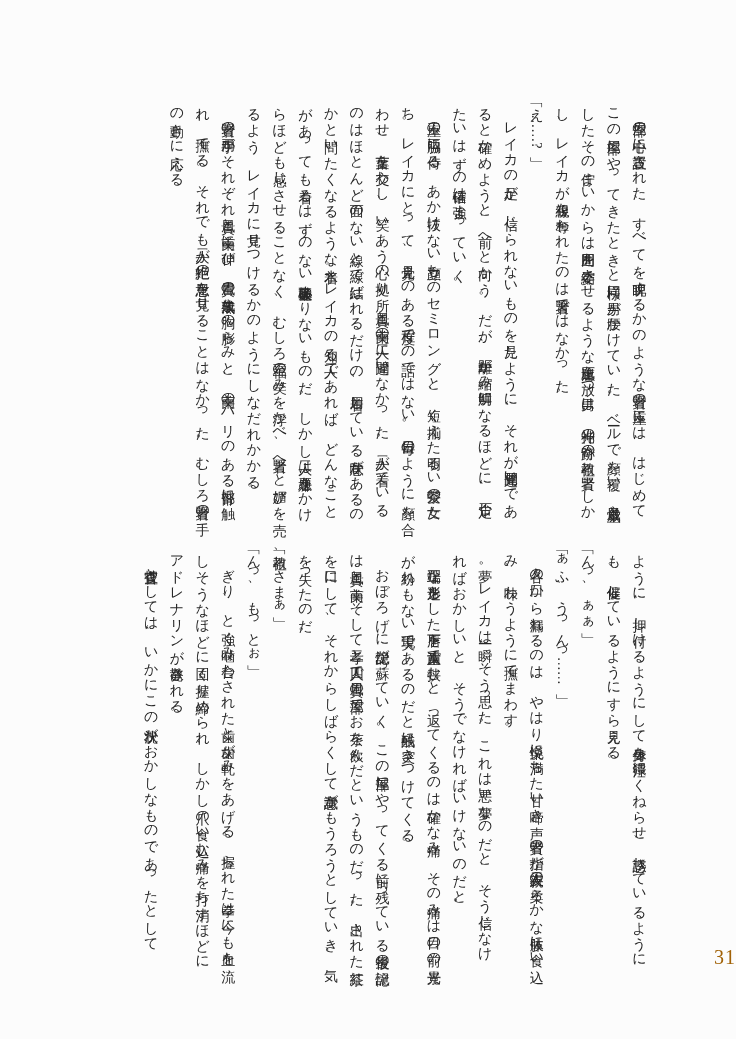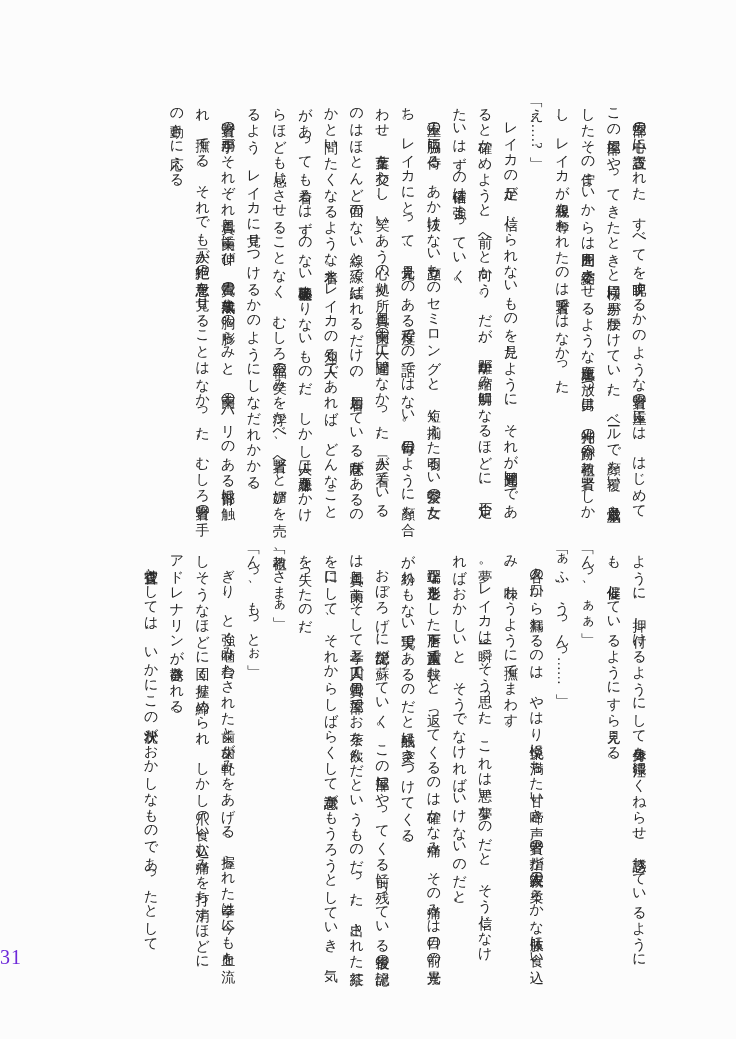--- a/index.html
+++ b/index.html
@@ -34,23 +34,23 @@
   .para {
     margin: 0;
     padding: 0;
   }
   .para.indent { text-indent: 1em; }
   .page-number {
     position: absolute;
     top: 946px;
     left: 0;
     width: 100%;
-    text-align: left;
+    text-align: right;
     font-size: 20px;
-    color: #6d28d9;
+    color: #a16207;
     letter-spacing: 1px;
   }
 </style>
 </head>
 <body>
 
 <div class="page">
 
   <div class="text-block top">
     <p class="para indent">部屋の中心に設置された、すべてを睥睨するかのような賢者の玉座には、はじめてこの部屋にやってきたときと同様に男が腰かけていた。ベールで顔を覆い、威風堂々としたその佇まいからは周囲を委縮させるような圧迫感を放つ男は、神光の奇跡の教祖、賢者。しかし、レイカが視線を奪われたのは賢者ではなかった。</p>

